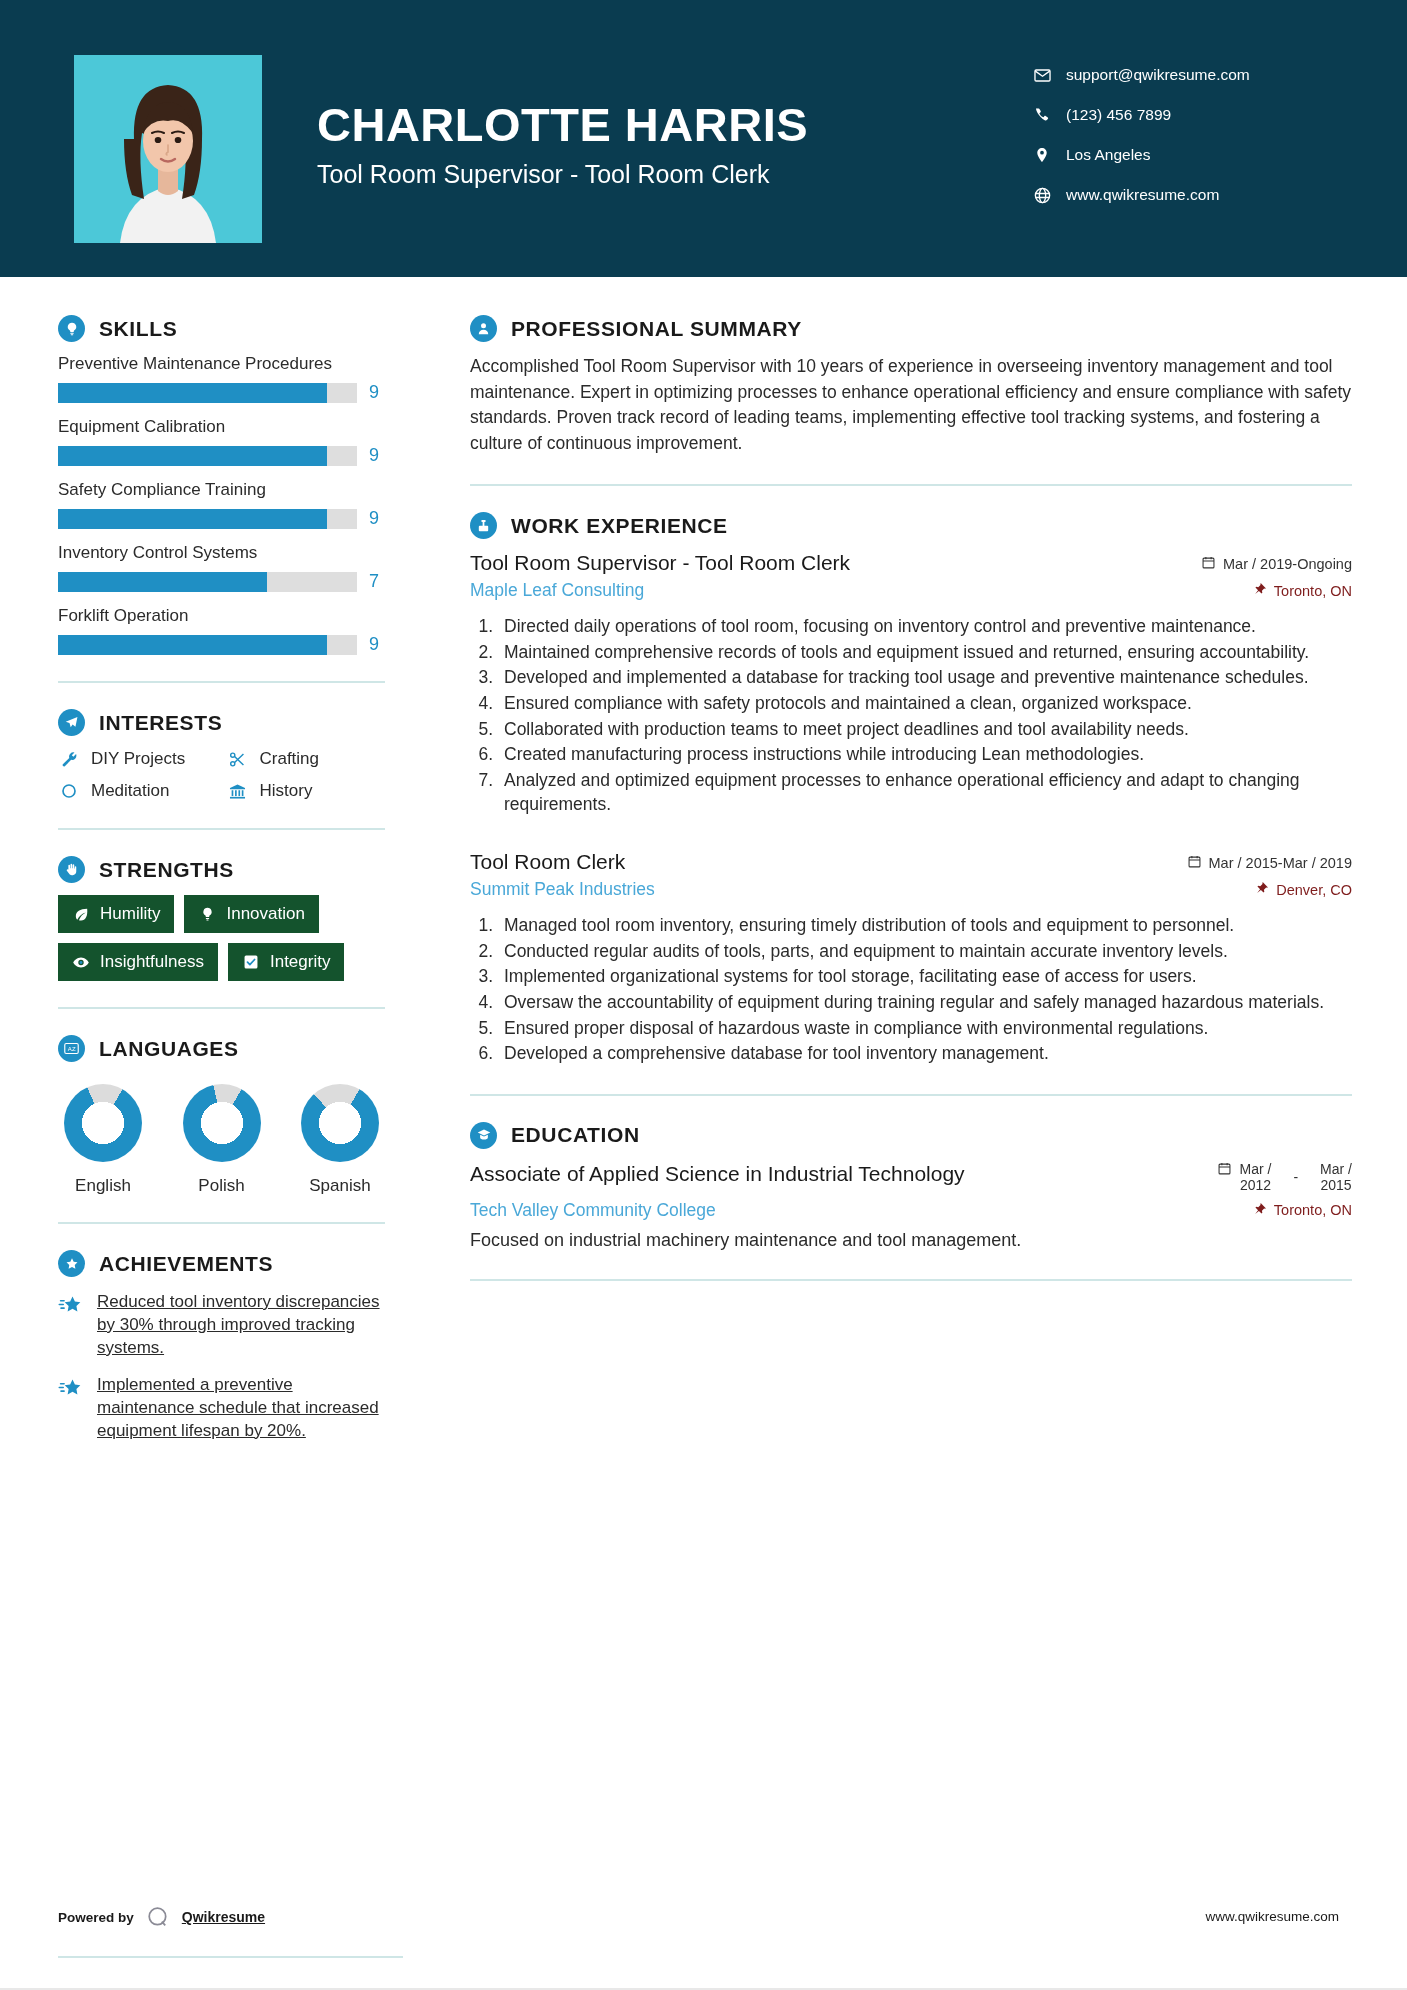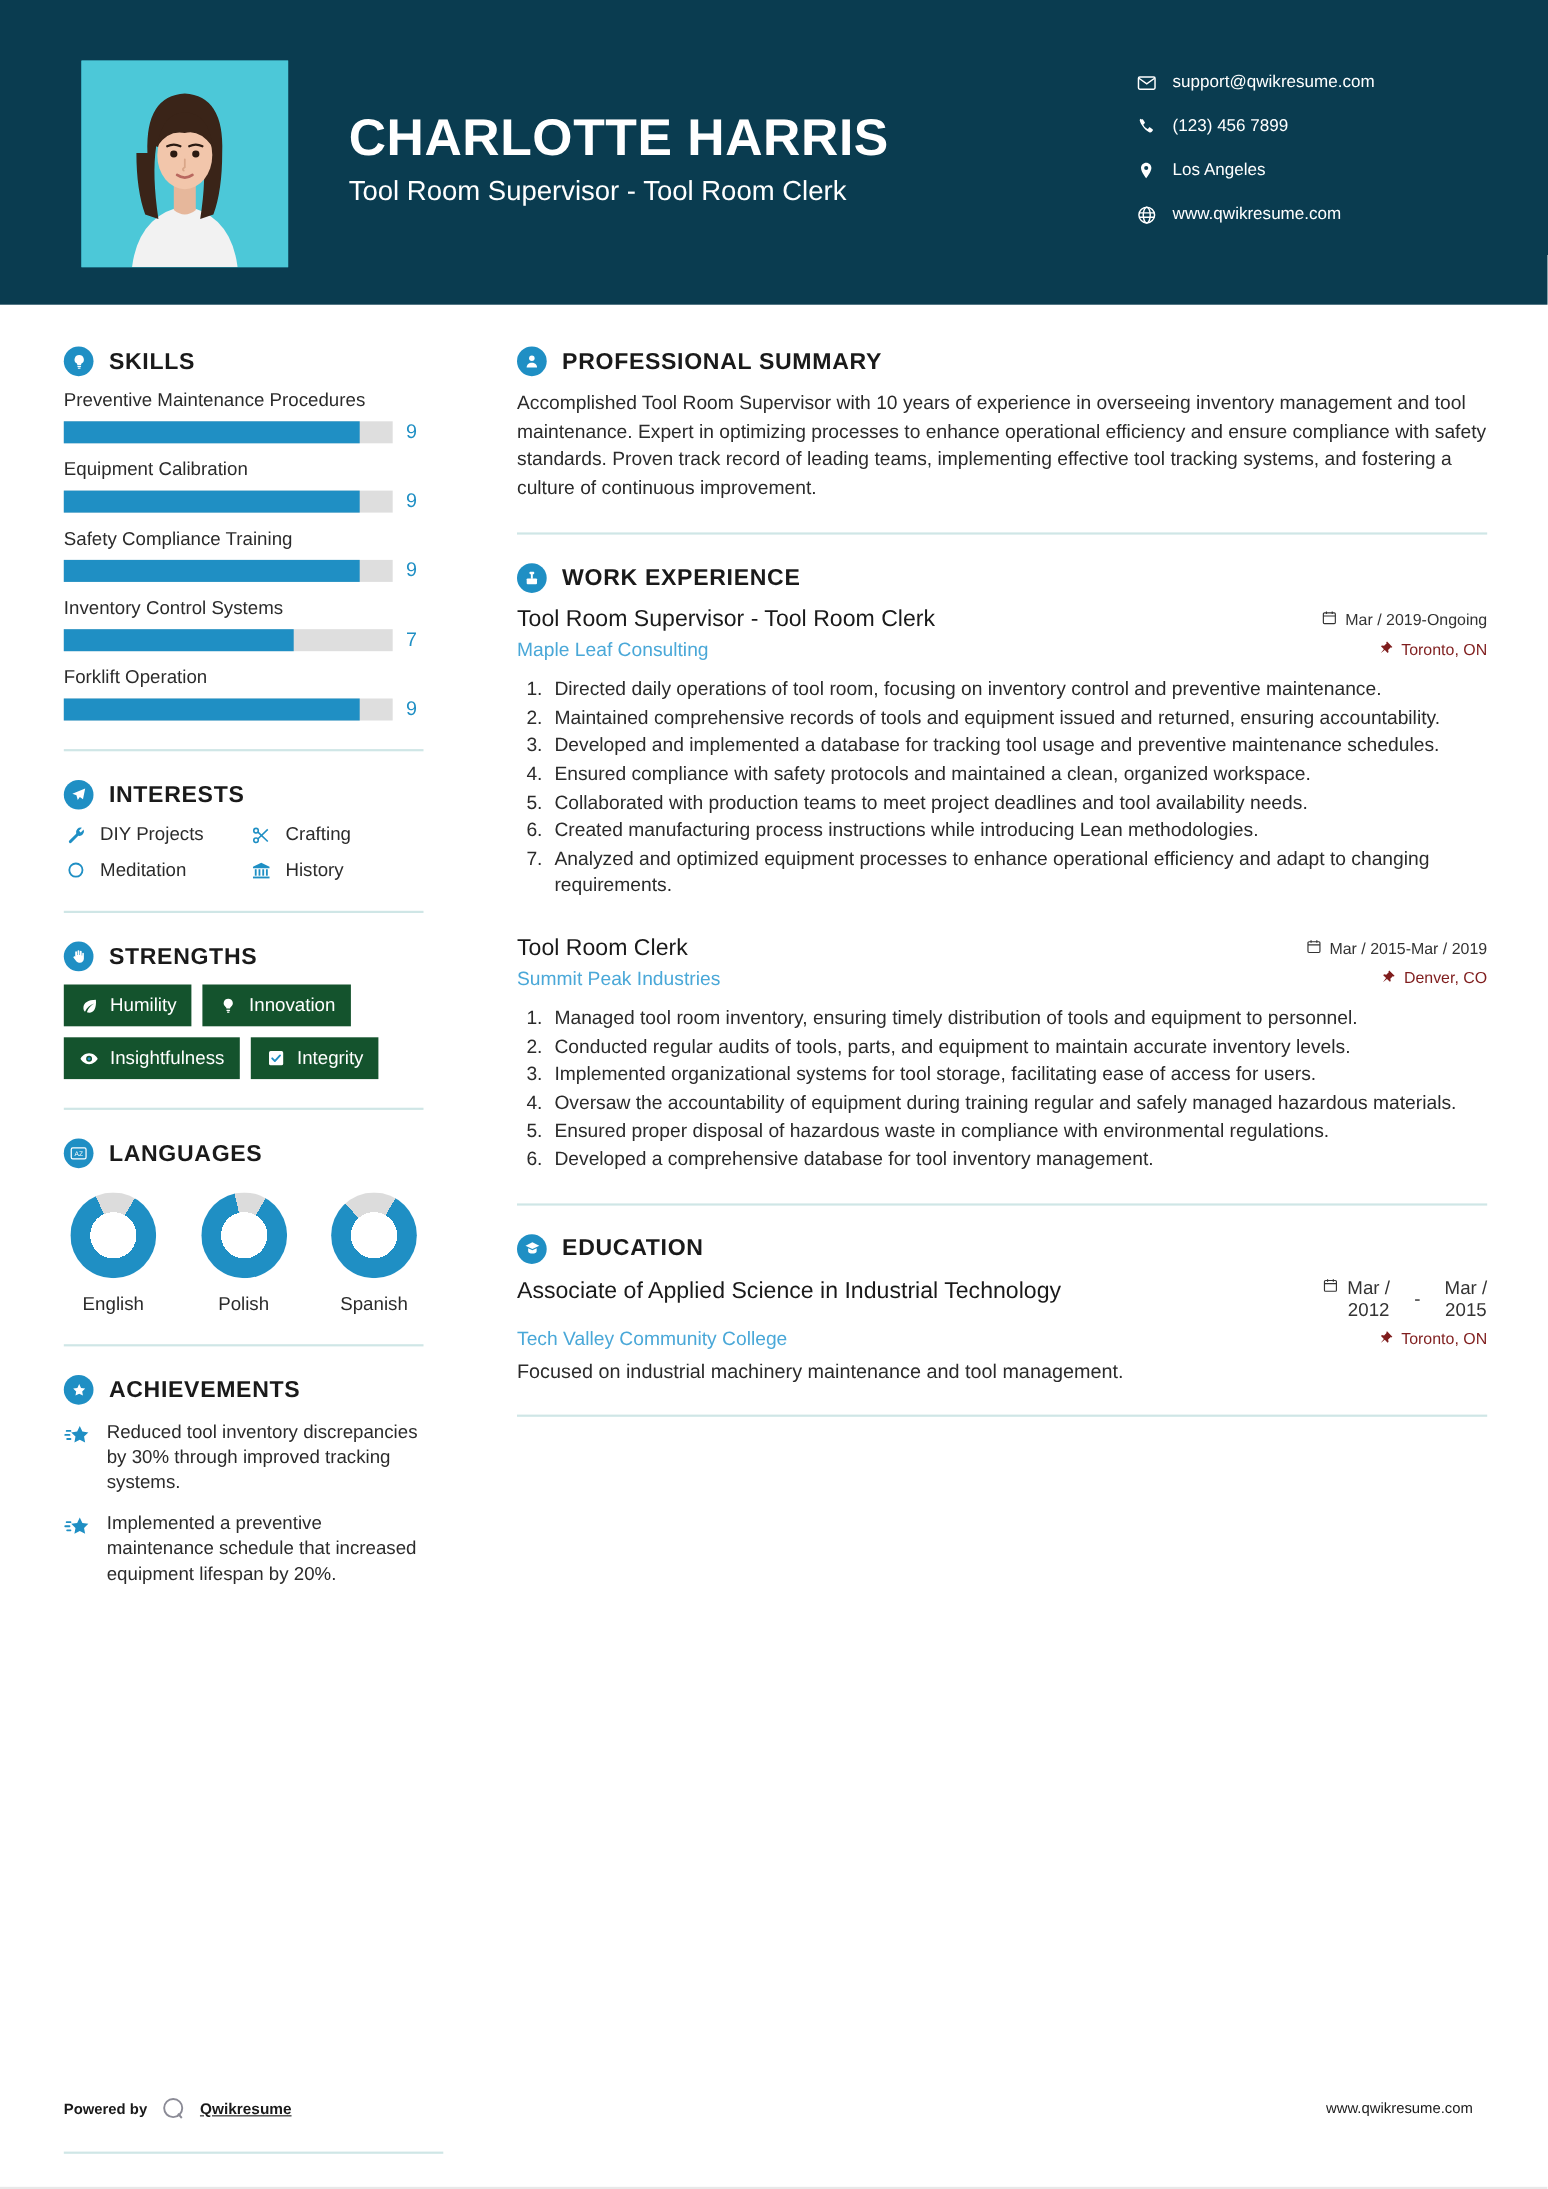--- a/index.html
+++ b/index.html
@@ -192,21 +192,21 @@
   .lang { display:flex; flex-direction:column; align-items:center; gap:14px; }
   .donut {
     width: 78px; height: 78px;
     border-radius: 50%;
   }
   .lang-label { font-size: 17px; color:#2b2b2b; }
 
   
   .ach { display:flex; gap:13px; margin-top: 14px; }
   .ach-icon { width: 26px; height:26px; flex:0 0 auto; color:#1f8fc4; margin-top:2px;}
-  .ach-text { font-size:17px; line-height:1.35; color:#2b2b2b; }
+  .ach-text { font-size:17px; line-height:1.35; color:#2b2b2b;text-decoration:underline; }
 
   
   .summary {
     font-size: 17.5px;
     line-height: 1.46;
     color: #2b2b2b;
     margin-top: 4px;
   }
   .job { margin-top: 6px; }
   .job-head {
@@ -230,21 +230,21 @@
   }
   ol.bullets li {
     font-size: 17.5px;
     line-height: 1.35;
     color: #2b2b2b;
     margin-bottom: 2px;
     padding-left: 6px;
   }
   .edu-head { display:flex; justify-content: space-between; align-items:flex-start; margin-top:4px;}
   .edu-title { font-size:21px; color:#1a1a1a; max-width: 560px; line-height:1.2;}
-  .edu-dates { display:flex; align-items:flex-start; gap:8px; font-size:17px; color:#333; }
+  .edu-dates { display:flex; align-items:flex-start; gap:8px; font-size:14px; color:#333; }
   .edu-date-pair { display:flex; gap:22px; }
   .edu-date { text-align:center; line-height:1.18; }
   .edu-dash { align-self:center; }
   .edu-sub { display:flex; justify-content:space-between; align-items:baseline; margin-top:6px;}
   .edu-school { font-size:17.5px; color:#4aa8d8; }
   .edu-desc { font-size:18px; color:#2b2b2b; margin-top:9px; }
 
   
   .footer {
     position: absolute;

